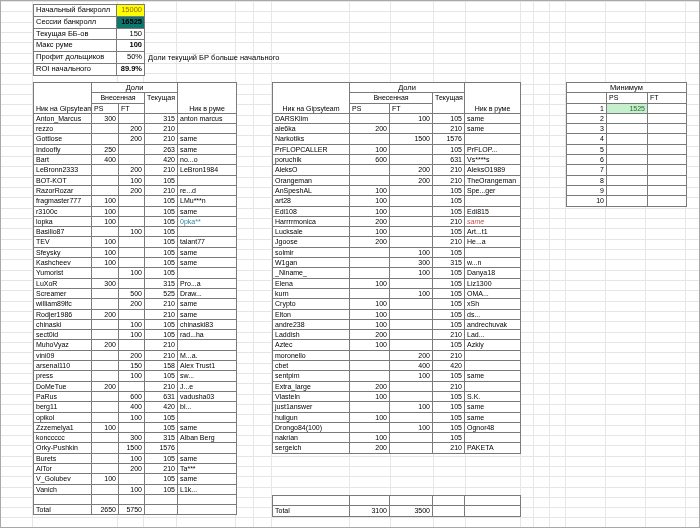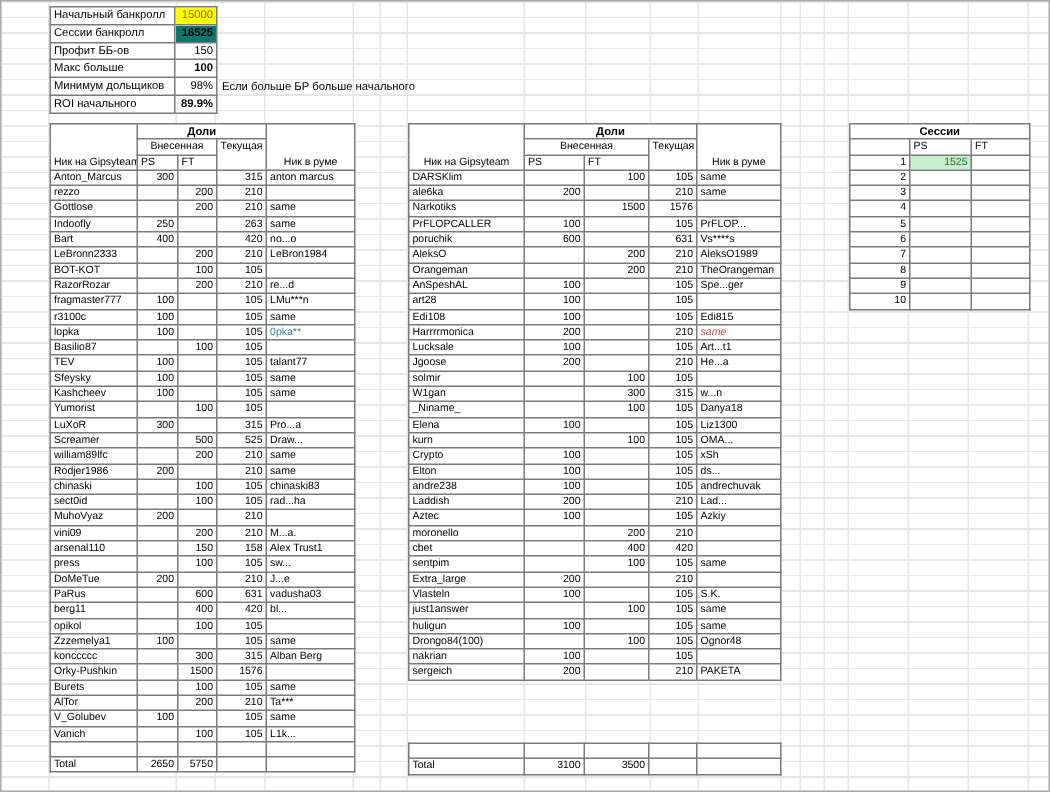--- a/index.html
+++ b/index.html
@@ -22,21 +22,21 @@
       432px 0,464px 0,519px 0,532px 0,548px 0,564px 0,604px 0,644px 0,684px 0;
   }
   table{position:absolute;border-collapse:collapse;table-layout:fixed;background:#fff;}
   td{border:1px solid #7a7a7a;padding:0 2px;white-space:nowrap;overflow:hidden;
      font-size:7px;line-height:9.3px;height:9.3px;vertical-align:middle;}
   .share,.sessions,.summary,.mini{border:1px solid #3f3f3f;}
   .num{text-align:right;}
   .name,.room{text-align:left;}
   .left{text-align:left;}
   .center{text-align:center;}
-  .bighead{font-weight:bold;text-align:center;font-size:7.5px;}
+  .bighead{font-weight:normal;text-align:center;font-size:7.5px;}
   .colhead{vertical-align:bottom;text-align:center;}
   .toprow{vertical-align:top;}
   .room-blue{color:#31859b;}
   .room-red{color:#c0504d;font-style:italic;}
   .green-cell{background:#c6efce;color:#2d6a2d;}
   .summary td{font-size:7.5px;height:10.8px;line-height:10.8px;}
   .summary .v{text-align:right;}
   .yellow{background:#ffff00;color:#9c6500;}
   .green{background:#0f766e;}
   .b{font-weight:bold;}
@@ -56,38 +56,38 @@
     <tbody>
         <tr>
       <td>Начальный банкролл</td>
       <td class="v yellow">15000</td>
     </tr>
     <tr>
       <td>Сессии банкролл</td>
       <td class="v green b">16525</td>
     </tr>
     <tr>
-      <td>Профит ББ-ов</td>
+      <td>Текущая ББ-ов</td>
       <td class="v">150</td>
     </tr>
     <tr>
-      <td>Макс больше</td>
+      <td>Макс руме</td>
       <td class="v b">100</td>
     </tr>
     <tr>
-      <td>Минимум дольщиков</td>
-      <td class="v">98%</td>
+      <td>Профит дольщиков</td>
+      <td class="v">50%</td>
     </tr>
     <tr>
       <td>ROI начального</td>
       <td class="v b">89.9%</td>
     </tr>
   </tbody>
     </table>
-  <div class="note">Если больше БР больше начального</div>
+  <div class="note">Доли текущий БР больше начального</div>
 
   <table class="share" style="left:32px;top:81px;width:203px;">
     <colgroup>
         <col style="width:58px">
         <col style="width:27px">
         <col style="width:26px">
         <col style="width:33px">
         <col style="width:59px">
       </colgroup>
     <thead>
@@ -669,21 +669,21 @@
     </table>
 
   <table class="sessions" style="left:565px;top:81px;width:120px;">
     <colgroup>
         <col style="width:40px">
         <col style="width:41px">
         <col style="width:39px">
       </colgroup>
     <thead>
       <tr>
-        <td colspan="3" class="bighead">Сессии</td>
+        <td colspan="3" class="bighead">Минимум</td>
       </tr>
       <tr>
         <td></td>
         <td class="left">PS</td>
         <td class="left">FT</td>
       </tr>
     </thead>
     <tbody id="sessbody">
         <tr>
           <td class="num">1</td>

